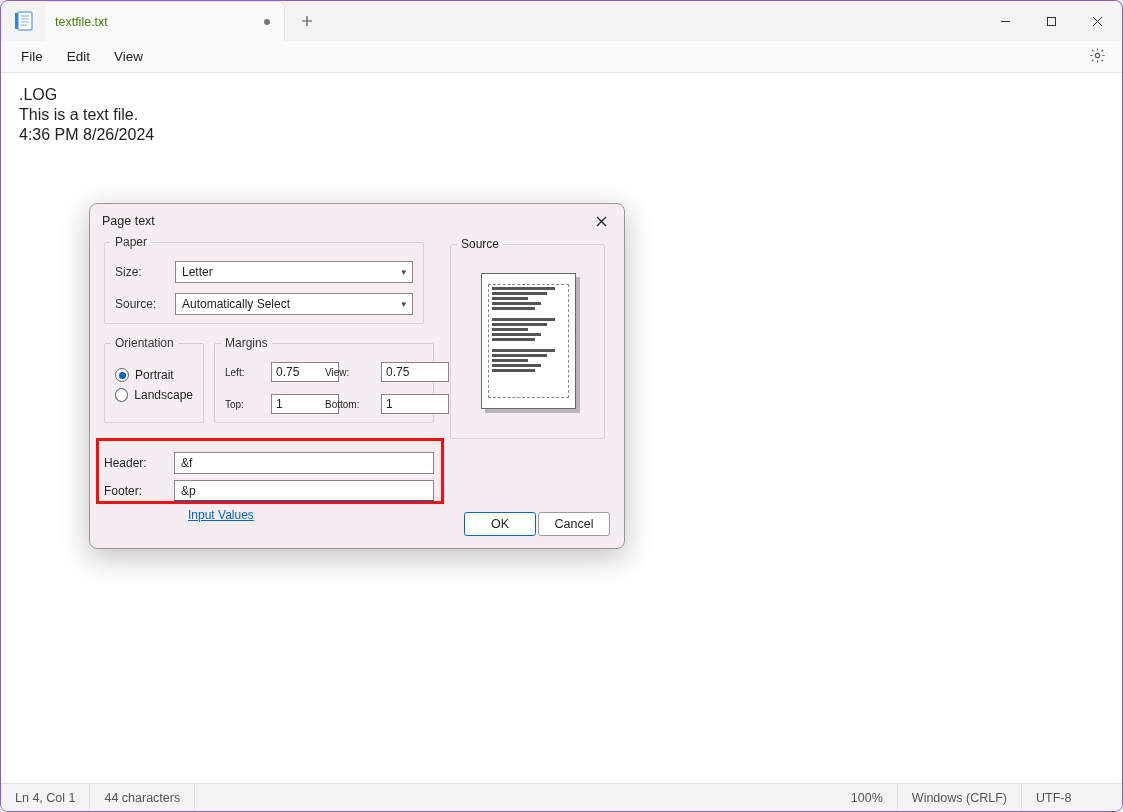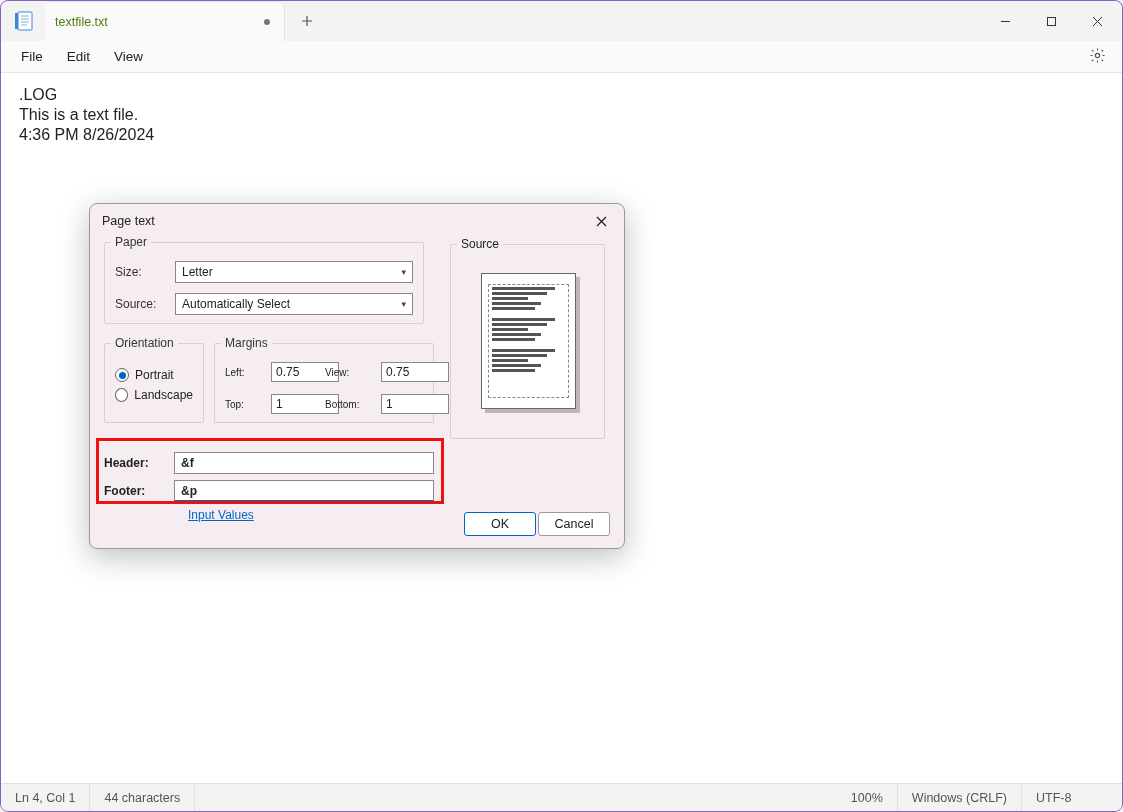--- a/index.html
+++ b/index.html
@@ -141,21 +141,21 @@
   .num-input {
     width:68px; height:20px; background:#fff; border:1px solid #888;
     font-size:12px; padding:0 4px; display:flex; align-items:center;
   }
   .margins-grid { display:grid; grid-template-columns:46px 54px 56px 54px; row-gap:12px; align-items:center; margin-top:0;}
   .margins-grid .ml{font-size:10px;}
 
   .headerfooter {
     position:absolute; left:14px; top:208px; width:330px;
   }
-  .hf-row { display:flex; align-items:center; margin:6px 0;font-weight:bold; }
+  .hf-row { display:flex; align-items:center; margin:6px 0; }
   .hf-row .hl { width:70px; font-size:12px; }
   .text-input {
     flex:1; height:22px; background:#fff; border:1px solid #888; padding:0 6px;
     font-size:12px; display:flex; align-items:center;
     font-family:"Segoe UI", sans-serif;
   }
   .text-input.focused { border-bottom:2px solid #0067c0; }
   .red-highlight {
     position:absolute; left:6px; top:200px; width:348px; height:66px;
     border:3px solid #e11; pointer-events:none;

